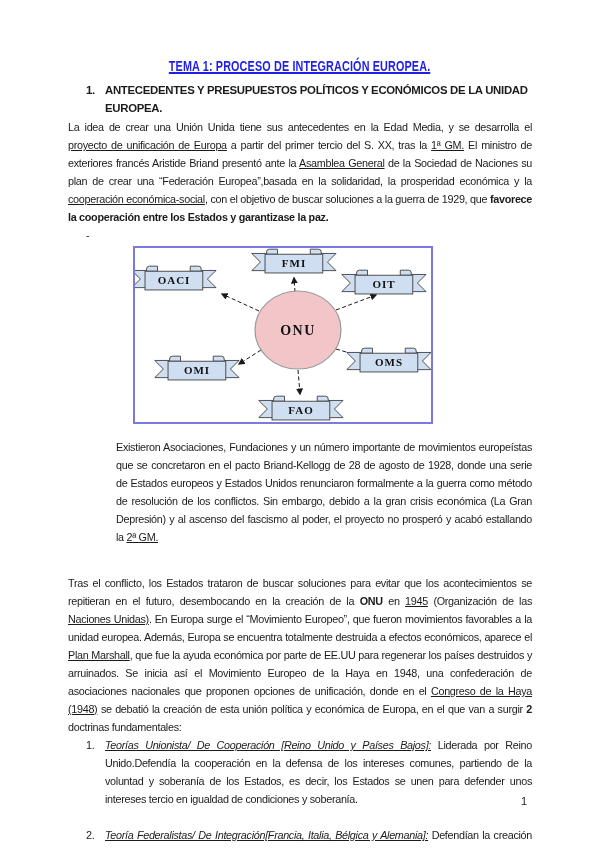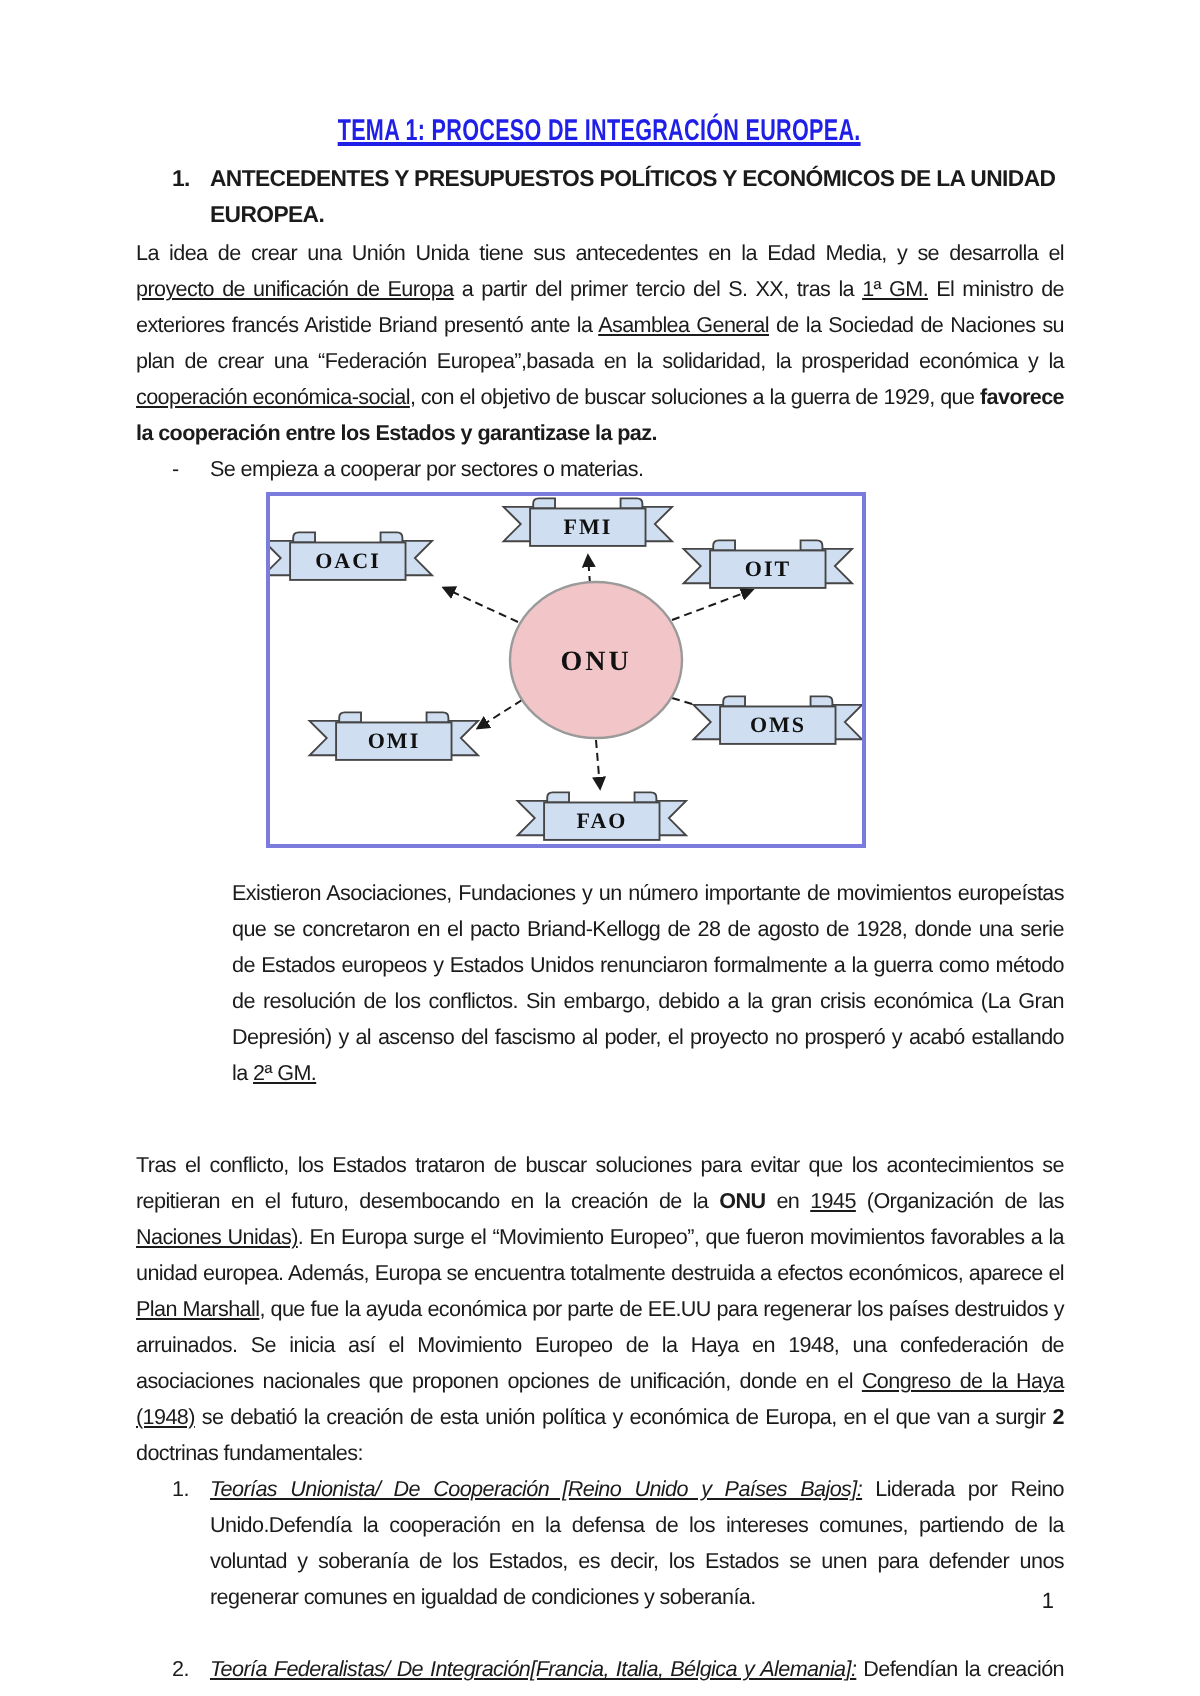--- a/index.html
+++ b/index.html
@@ -79,21 +79,20 @@
 
   <div class="h1">
     <span class="h1-num">1.</span>
     <span class="h1-text">ANTECEDENTES Y PRESUPUESTOS POLÍTICOS Y ECONÓMICOS DE LA UNIDAD EUROPEA.</span>
   </div>
 
   <p class="para"><span>La idea de crear una Unión Unida tiene sus antecedentes en la Edad Media, y se desarrolla el </span><span class="u">proyecto de unificación de Europa</span><span> a partir del primer tercio del S. XX, tras la </span><span class="u">1ª GM.</span><span> El ministro de exteriores francés Aristide Briand presentó ante la </span><span class="u">Asamblea General</span><span> de la Sociedad de Naciones su plan de crear una “Federación Europea”,basada en la solidaridad, la prosperidad económica y la </span><span class="u">cooperación económica-social</span><span>, con el objetivo de buscar soluciones a la guerra de 1929, que </span><span class="b">favorece la cooperación entre los Estados y garantizase la paz.</span></p>
 
   <div class="bullet">
     <span class="bullet-dash">-</span>
-    <span>Se empieza a cooperar por sectores o materias.</span>
   </div>
 
   <div class="diagram">
     <svg width="296" height="174" viewBox="0 0 296 174">
       <defs>
         <marker id="ah" viewBox="0 0 10 10" refX="8" refY="5" markerWidth="7" markerHeight="7" orient="auto-start-reverse">
           <path d="M0,0 L10,5 L0,10 z" fill="#1a1a1a"></path>
         </marker>
         <g id="banner-shape">
           <path class="bn" d="M1,7 L30,7 L30,29 L1,29 L12,18 Z"></path>
@@ -136,21 +135,21 @@
     </svg>
   </div>
 
   <p class="para gap-top"><span>Existieron Asociaciones, Fundaciones y un número importante de movimientos europeístas que se concretaron en el pacto Briand-Kellogg de 28 de agosto de 1928, donde una serie de Estados europeos y Estados Unidos renunciaron formalmente a la guerra como método de resolución de los conflictos. Sin embargo, debido a la gran crisis económica (La Gran Depresión) y al ascenso del fascismo al poder, el proyecto no prosperó y acabó estallando la </span><span class="u">2ª GM.</span></p>
 
   <p class="para gap-top-lg"><span>Tras el conflicto, los Estados trataron de buscar soluciones para evitar que los acontecimientos se repitieran en el futuro, desembocando en la creación de la </span><span class="b">ONU</span><span> en </span><span class="u">1945</span><span> (Organización de las </span><span class="u">Naciones Unidas)</span><span>. En Europa surge el “Movimiento Europeo”, que fueron movimientos favorables a la unidad europea. Además, Europa se encuentra totalmente destruida a efectos económicos, aparece el </span><span class="u">Plan Marshall</span><span>, que fue la ayuda económica por parte de EE.UU para regenerar los países destruidos y arruinados. Se inicia así el Movimiento Europeo de la Haya en 1948, una confederación de asociaciones nacionales que proponen opciones de unificación, donde en el </span><span class="u">Congreso de la Haya (1948)</span><span> se debatió la creación de esta unión política y económica de Europa, en el que van a surgir </span><span class="b">2</span><span> doctrinas fundamentales:</span></p>
 
   <div class="olist">
     <div class="oitem">
       <span class="onum">1.</span>
-      <div class="otext"><span class="u i">Teorías Unionista/ De Cooperación [Reino Unido y Países Bajos]:</span><span> Liderada por Reino Unido.Defendía la cooperación en la defensa de los intereses comunes, partiendo de la voluntad y soberanía de los Estados, es decir, los Estados se unen para defender unos regenerar comunes en igualdad de condiciones y soberanía.</span></div>
+      <div class="otext"><span class="u i">Teorías Unionista/ De Cooperación [Reino Unido y Países Bajos]:</span><span> Liderada por Reino Unido.Defendía la cooperación en la defensa de los intereses comunes, partiendo de la voluntad y soberanía de los Estados, es decir, los Estados se unen para defender unos intereses tercio en igualdad de condiciones y soberanía.</span></div>
     </div>
     <div class="oitem gap-top">
       <span class="onum">2.</span>
       <div class="otext"><span class="u i">Teoría Federalistas/ De Integración[Francia, Italia, Bélgica y Alemania]:</span><span> Defendían la creación de una organización de integración en la que los Estados método ceder parte del</span></div>
     </div>
   </div>
 
   <div class="pagenum">1</div>
 
 </div>

